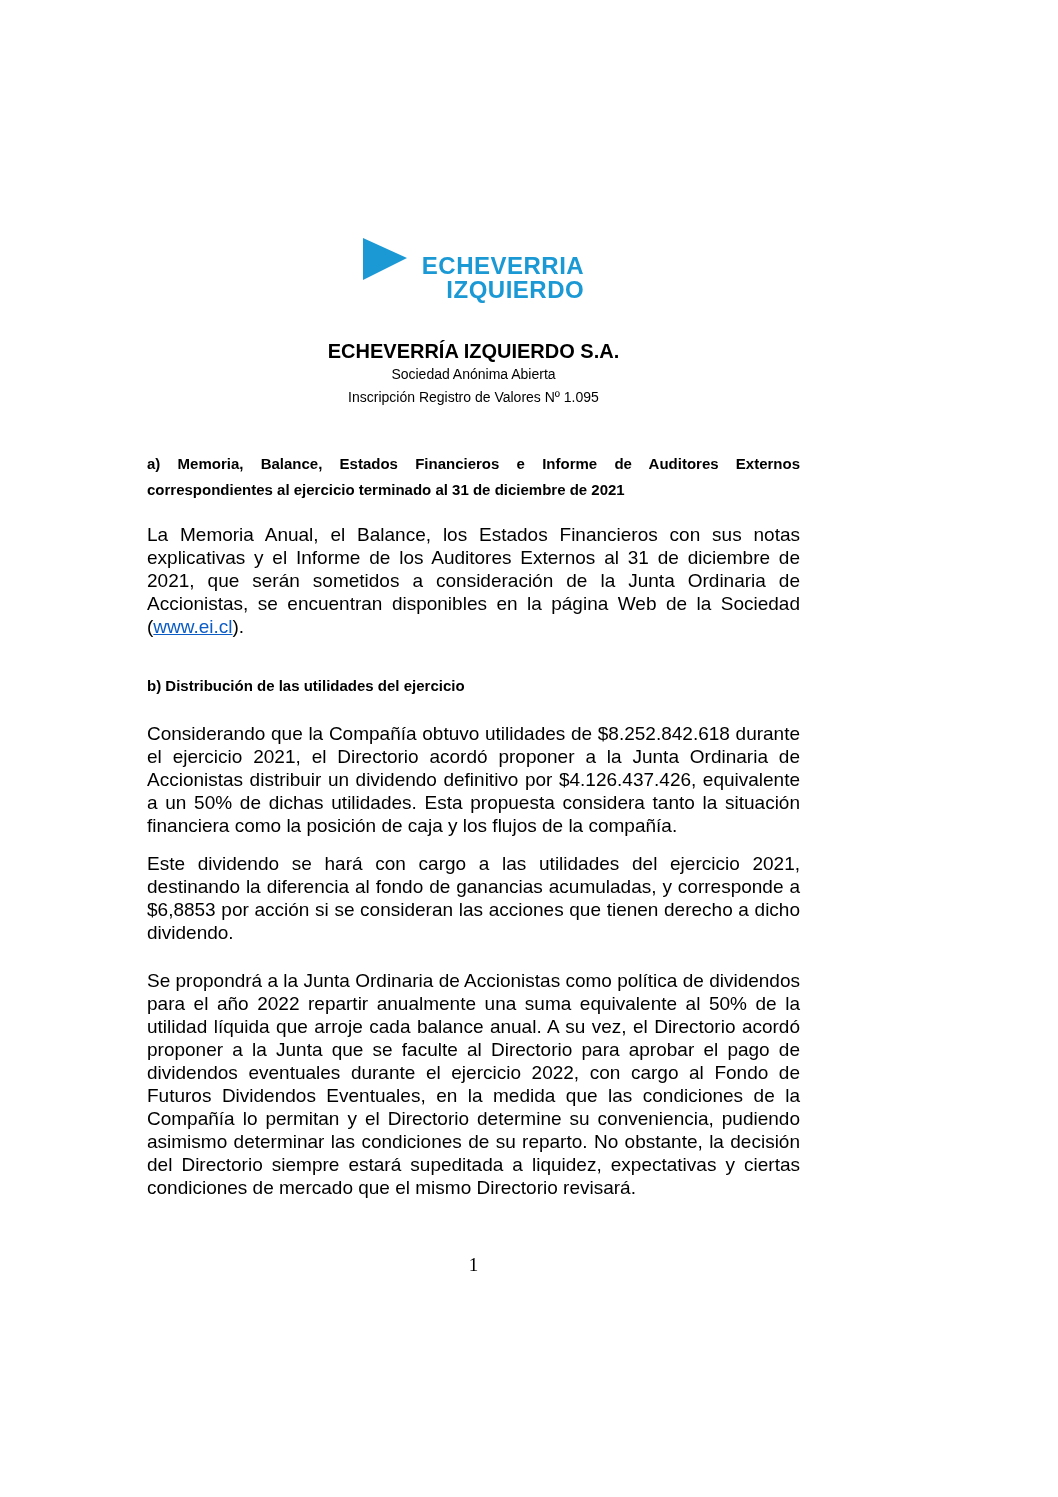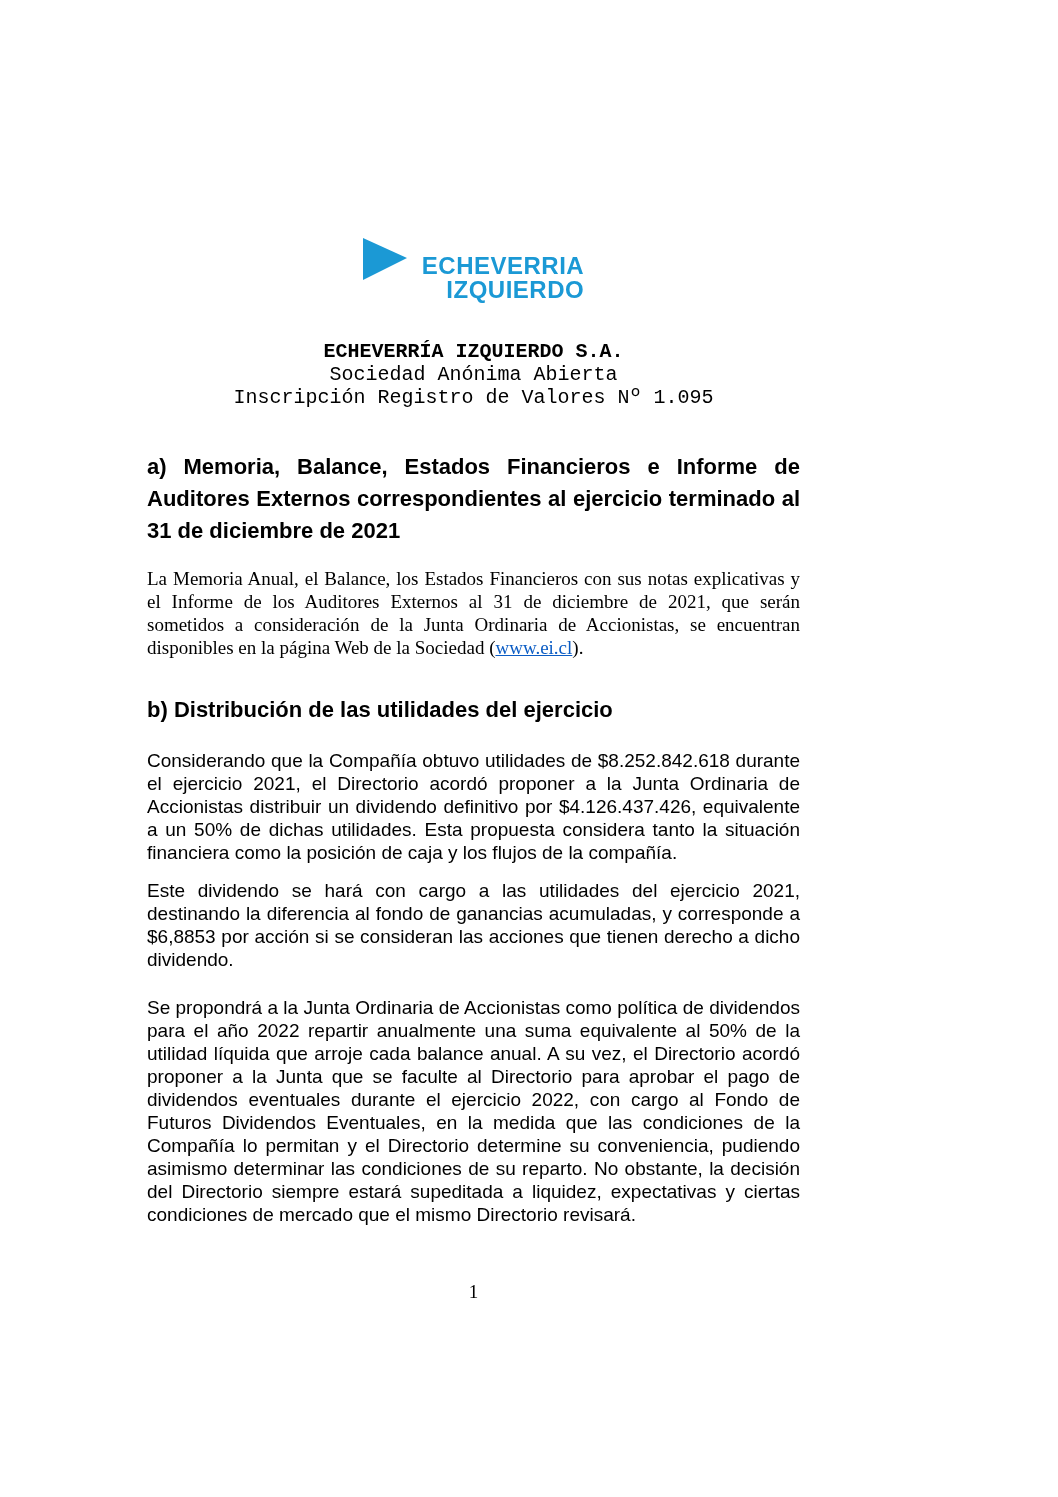--- a/index.html
+++ b/index.html
@@ -40,45 +40,44 @@
     font-size: 24px;
     line-height: 24px;
     letter-spacing: 0.5px;
     color: var(--logo-blue);
   }
   
   .doc-header {
     margin-top: 38px;
     text-align: center;
     line-height: 23px;
-    font-family: Liberation Mono, monospace;
   }
   .company-name { font-size: 20px; font-weight: bold; }
-  .company-sub  { font-size: 20px; }
+  .company-sub  { font-size: 14px; }
   
   .main-heading {
     margin-top: 67px;
     font-size: 19px;
     font-weight: bold;
     line-height: 23px;
     text-align: justify;
   }
   .section-heading {
-    font-size: 22px;
+    font-size: 15px;
     font-weight: bold;
-    line-height: 32px;
+    line-height: 26px;
     text-align: justify;
   }
   .para {
     font-size: 19px;
     line-height: 23px;
     text-align: justify;
   }
   .mt-sec-a  { margin-top: 42px; }
-  .mt-para-a { margin-top: 20px; font-family: Liberation Serif, serif; }
+  .mt-para-a { margin-top: 20px; }
   .mt-sec-b  { margin-top: 35px; }
   .mt-para-b1{ margin-top: 23px; }
   .mt-para-b2{ margin-top: 15px; }
   .mt-sec-c  { margin-top: 40px; }
   .mt-para-c { margin-top: 25px; }
   a.doc-link {
     color: var(--link-blue);
     text-decoration: underline;
     cursor: pointer;
   }

